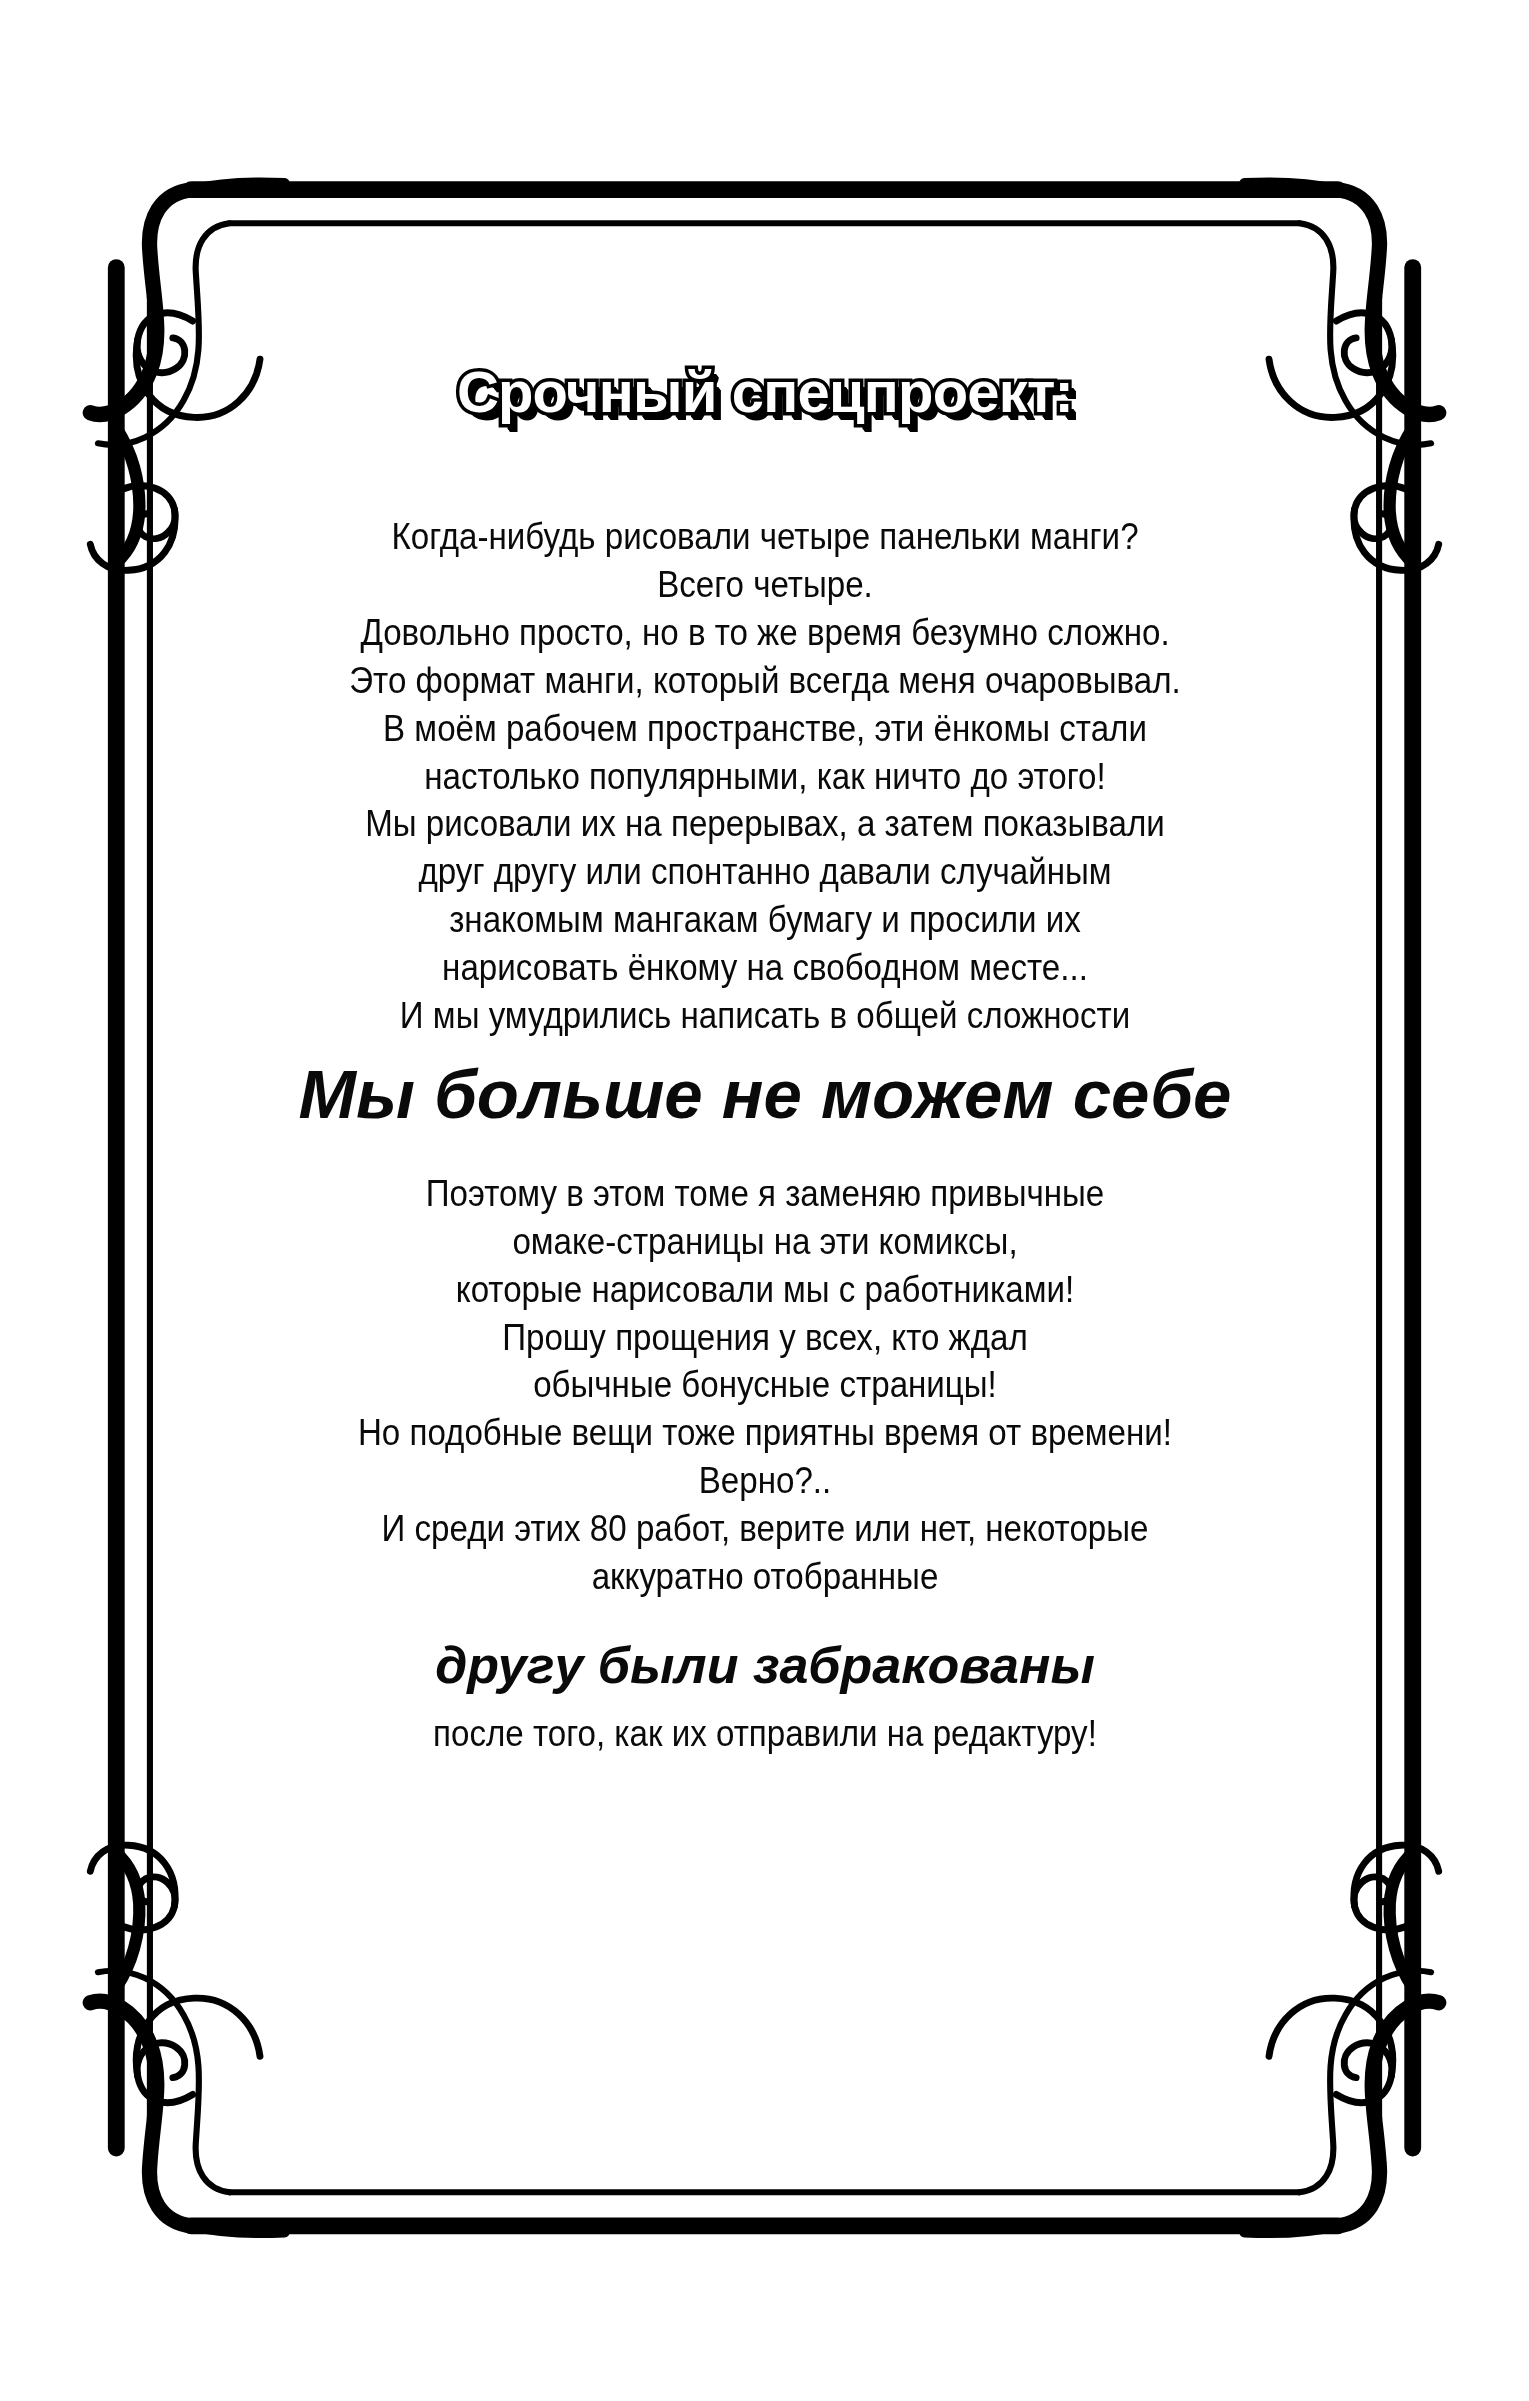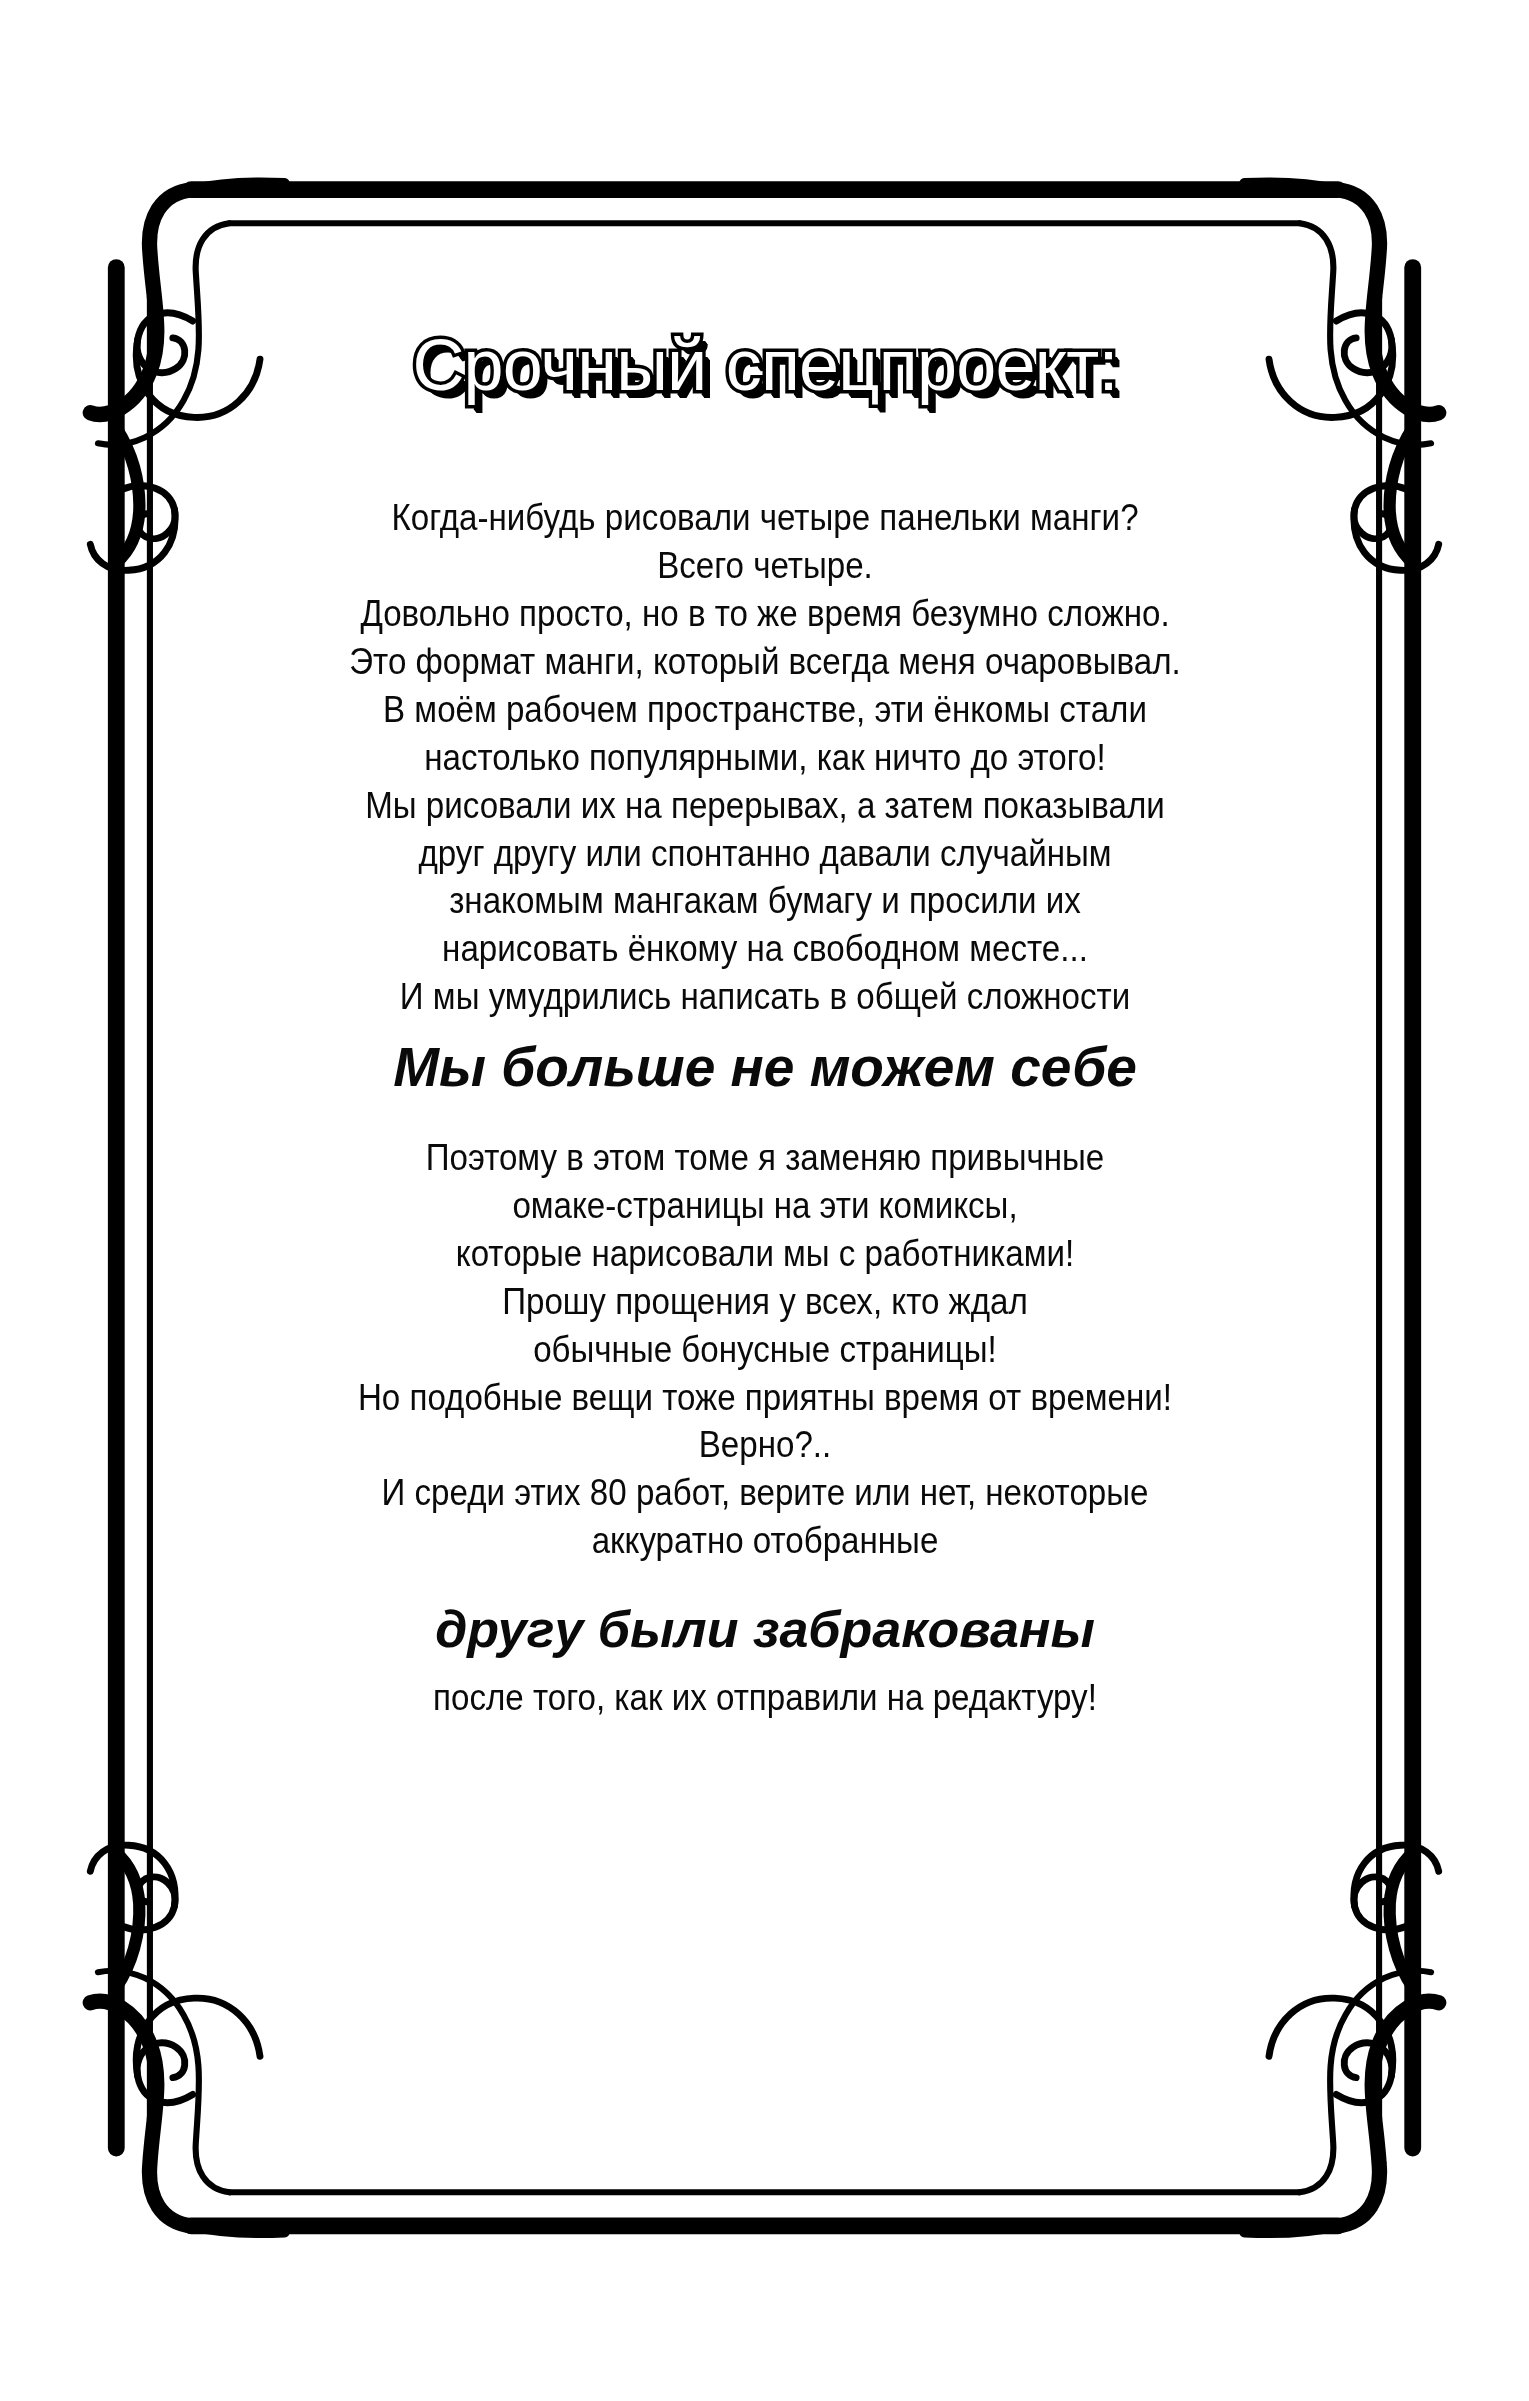--- a/index.html
+++ b/index.html
@@ -57,25 +57,26 @@
     -webkit-text-stroke: 6.9px #000000;
     paint-order: stroke fill;
     text-shadow:
       5.4px 5.4px 0 #000000,
       6.1px 6.1px 0 #000000,
       6.9px 6.9px 0 #000000,
       7.6px 7.6px 0 #000000;
   }
 
   .title-1 {
-    font-size: 72px;
-    font-weight: normal;
+    font-size: 58px;
+    font-weight: bold;
     font-style: normal;
     letter-spacing: -0.8px;
     transform: scaleX(1.0);
+    margin-top: 33px;
   }
   .title-2 {
     font-size: 60px;
     font-weight: bold;
     color: #0a0a0a;
     letter-spacing: -0.8px;
   }
   .title-2 .hl {
     color: #ffffff;
     -webkit-text-stroke: 6.1px #000000;
@@ -109,21 +110,21 @@
     line-height: 1.22;
     color: #ffffff;
     -webkit-text-stroke: 5.4px #000000;
     paint-order: stroke fill;
     white-space: nowrap;
     margin-top: 3.1px;
   }
 
   .emph-solid {
     display: block;
-    font-size: 55px;
+    font-size: 69px;
     font-weight: bold;
     font-style: italic;
     line-height: 1.22;
     color: #0a0a0a;
     white-space: nowrap;
   }
 
   .emph-solid.sm {
     font-size: 52px;
   }

